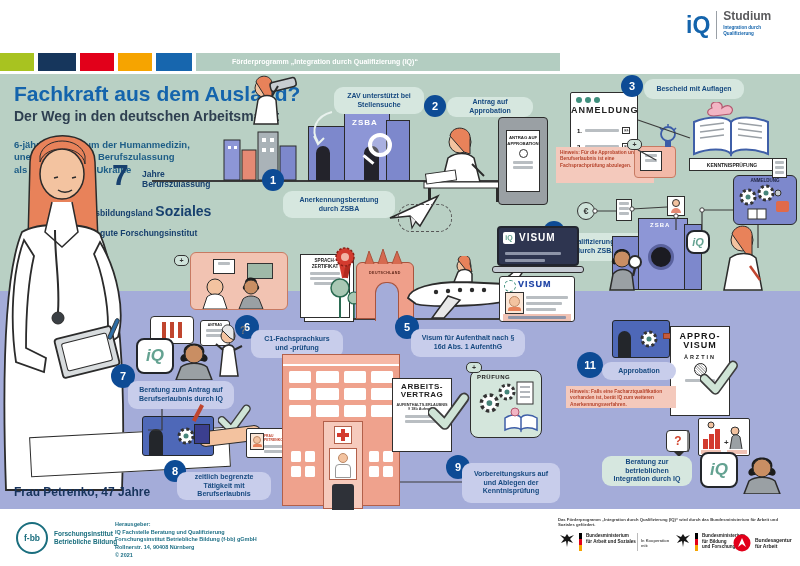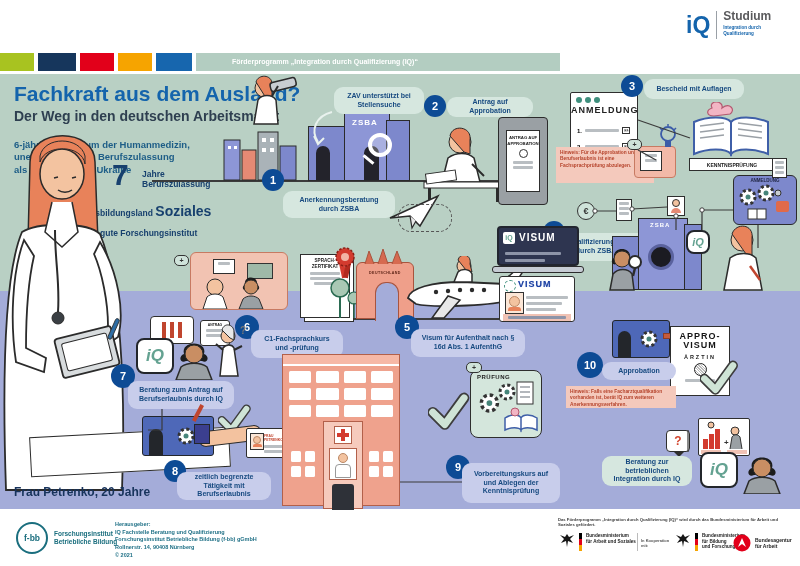--- a/index.html
+++ b/index.html
@@ -129,21 +129,21 @@
     <path d="M55 108 C55 140 60 160 58 190" stroke="#2b2b2b" stroke-width="2" fill="none"></path>
     <circle cx="58" cy="196" r="6" fill="#3a3f44" stroke="#2b2b2b"></circle>
     <path d="M100 120 C118 150 125 190 118 215 L90 235 L84 222 L108 204 C108 180 102 150 94 132 Z" fill="#fff" stroke="#2b2b2b" stroke-width="1.8"></path>
     <rect x="58" y="210" width="58" height="40" rx="3" transform="rotate(-14 87 230)" fill="#d8dcde" stroke="#2b2b2b" stroke-width="1.8"></rect>
     <rect x="64" y="216" width="46" height="28" rx="2" transform="rotate(-14 87 230)" fill="#fff" stroke="#2b2b2b" stroke-width="1"></rect>
     <rect x="112" y="196" width="4" height="22" rx="2" transform="rotate(24 114 206)" fill="#2e6da4" stroke="#2b2b2b" stroke-width="0.8"></rect>
     <path d="M24 118 C12 150 10 200 16 240 L44 250 L46 236 L26 226 C26 196 28 160 34 134 Z" fill="#fff" stroke="#2b2b2b" stroke-width="1.8"></path>
   </svg>
 
   <div class="abs" style="left:30px;top:432px;width:200px;height:40px;background:#fff;border:1.8px solid #2b2b2b;transform:rotate(-3deg)"></div>
-  <div class="abs pname">Frau Petrenko, 20 Jahre</div>
+  <div class="abs pname">Frau Petrenko, 47 Jahre</div>
 
   <div class="abs groundline" style="left:152px;top:180px;width:370px"></div>
   <div class="abs groundline" style="left:308px;top:318px;width:224px"></div>
 
   <svg class="abs" style="left:222px;top:120px" width="78" height="62">
     <rect x="2" y="20" width="16" height="40" fill="#8d96d6" stroke="#2b2b2b"></rect>
     <rect x="20" y="30" width="14" height="30" fill="#e58a74" stroke="#2b2b2b"></rect>
     <rect x="36" y="12" width="20" height="48" fill="#aab3b8" stroke="#2b2b2b"></rect>
     <rect x="58" y="26" width="16" height="34" fill="#7d88cc" stroke="#2b2b2b"></rect>
     <g fill="#fff">
@@ -463,20 +463,30 @@
         <div class="win" style="height:11px"></div>
     </div>
     <div style="position:absolute;left:86px;top:96px;width:24px;display:grid;grid-template-columns:repeat(2,1fr);gap:4px">
       <div class="win" style="height:11px"></div>
         <div class="win" style="height:11px"></div>
       <div class="win" style="height:11px"></div>
         <div class="win" style="height:11px"></div>
     </div>
   </div>
 
+  <div class="abs doc" style="left:392px;top:378px;width:60px;height:74px;padding-top:4px">
+    <div style="text-align:center;font-size:8px;font-weight:900;letter-spacing:.5px;color:#1d1d1d;line-height:1.05">
+      <span>ARBEITS-</span><br>
+      <span>VERTRAG</span>
+    </div>
+    <div style="text-align:center;font-size:3.8px;font-weight:bold;color:#333;margin-top:3px">AUFENTHALTS-ERLAUBNIS</div>
+    <div style="text-align:center;font-size:3.8px;font-weight:bold;color:#333">§ 18b AufenthG</div>
+    <div class="bar" style="width:34px;margin-top:4px"></div>
+      <div class="bar" style="width:34px"></div>
+  </div>
   <svg class="abs" style="left:428px;top:392px" width="46" height="42">
       <use href="#d-check" transform="scale(1.2)"></use>
     </svg>
   <div class="abs" style="left:470px;top:370px;width:72px;height:68px;background:#d4e6dc;border:1.5px solid #2e2e2e;border-radius:8px">
     <div style="font-size:6px;font-weight:800;color:#222;margin:3px 0 0 6px;letter-spacing:.5px">PRÜFUNG</div>
     <svg width="70" height="54">
       <use href="#d-gear" x="6" y="10" transform="scale(1.15)"></use>
       <use href="#d-gear" x="26" y="2"></use>
       <rect x="46" y="2" width="16" height="22" fill="#fff" stroke="#333"></rect>
       <path d="M49 7 L59 7 M49 12 L59 12 M49 17 L59 17" stroke="#9aa0a6" stroke-width="1.5"></path>
@@ -488,33 +498,33 @@
   <div class="abs stepnum" style="left:446px;top:455px;width:24px;height:24px">9</div>
   <div class="abs bubble lav" style="left:462px;top:463px;width:98px;height:40px">Vorbereitungskurs auf und Ablegen der Kenntnisprüfung</div>
 
   <div class="abs" style="left:612px;top:320px;width:58px;height:38px;background:#4e68b8;border:1.5px solid #23262b;border-radius:3px">
     <div style="position:absolute;left:5px;top:10px;width:13px;height:26px;background:#23262b;border-radius:7px 7px 0 0"></div>
     <svg style="position:absolute;left:24px;top:6px" width="24" height="24">
         <use href="#d-gear" x="2" y="2"></use>
       </svg>
     <div style="position:absolute;left:50px;top:12px;width:18px;height:4px;background:#c75b3a;border:1px solid #8e3c24"></div>
   </div>
-  <div class="abs doc" style="left:670px;top:326px;width:60px;height:70px;padding-top:5px">
+  <div class="abs doc" style="left:670px;top:326px;width:60px;height:90px;padding-top:5px">
     <div style="text-align:center;font-size:9px;font-weight:900;letter-spacing:1px;color:#151515;line-height:1.05">
       <span>APPRO-</span><br>
       <span>VISUM</span>
     </div>
     <div style="text-align:center;font-size:5.5px;font-weight:800;letter-spacing:2px;color:#222;margin-top:3px">ÄRZTIN</div>
     <div style="width:11px;height:11px;border:1.6px solid #222;border-radius:50%;margin:3px auto 0;background:repeating-linear-gradient(45deg,#fff 0 1px,#bbb 1px 2px)"></div>
     <div class="bar" style="width:30px;margin-top:3px"></div>
   </div>
   <svg class="abs" style="left:700px;top:360px" width="44" height="38">
       <use href="#d-check" transform="scale(1.1)"></use>
     </svg>
-  <div class="abs stepnum" style="left:577px;top:352px;width:26px;height:26px">10</div>
+  <div class="abs stepnum" style="left:577px;top:352px;width:26px;height:26px">11</div>
   <div class="abs bubble lav" style="left:602px;top:362px;width:74px;height:18px">Approbation</div>
   <div class="abs hint" style="left:566px;top:386px;width:110px;height:22px">Hinweis: Falls eine Facharztqualifikation vorhanden ist, berät IQ zum weiteren Anerkennungsverfahren.</div>
 
   <div class="abs doc" style="left:698px;top:418px;width:52px;height:38px;border-radius:2px">
     <svg width="50" height="34">
       <rect x="4" y="20" width="5" height="10" fill="#d33b2f"></rect>
       <rect x="10" y="15" width="5" height="15" fill="#d33b2f"></rect>
       <rect x="16" y="10" width="5" height="20" fill="#d33b2f"></rect>
       <circle cx="12" cy="6" r="3" fill="#f3c3a0" stroke="#333"></circle>
       <text x="25" y="26" font-size="8" fill="#333" font-weight="bold">+</text>

